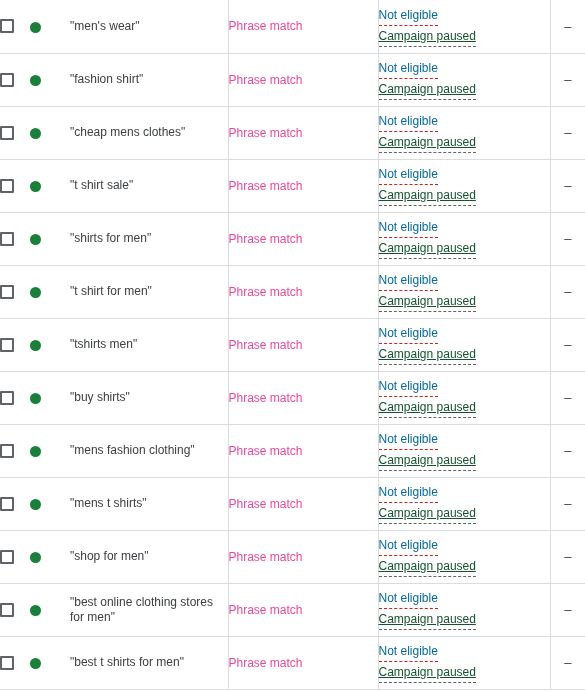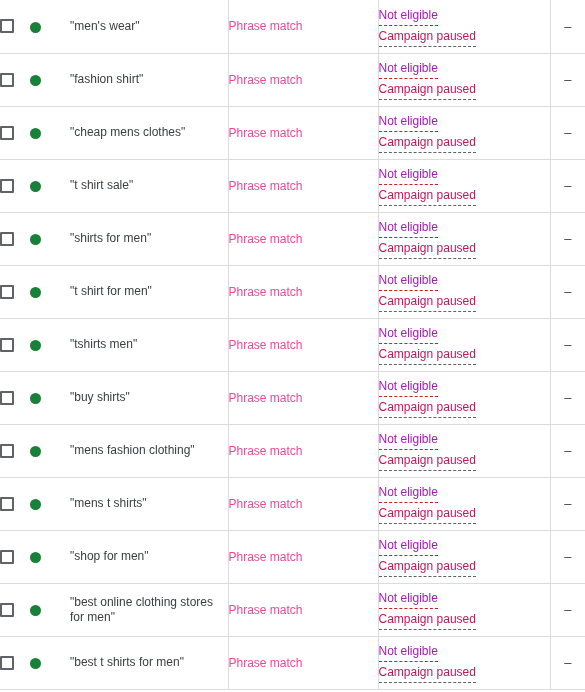--- a/index.html
+++ b/index.html
@@ -92,29 +92,30 @@
   .cell-eligible {
     padding-left: 13px;
     line-height: 18px;
   }
   .status-line {
     display: block;
     width: fit-content;
     cursor: pointer;
   }
   .status-not-eligible {
-    color: #a21caf;
+    color: #0369a1;
     border-bottom: 1px dashed #c5221f;
     padding-bottom: 1px;
     margin-bottom: 1px;
   }
   .status-campaign-paused {
-    color: #be185d;
+    color: #14532d;
     border-bottom: 1px dashed #5f6368;
     padding-bottom: 1px;
+    text-decoration: underline;
   }
 
   
   .cell-dash {
     text-align: center;
     color: #3c4043;
     font-size: 13px;
   }
 </style>
 </head>

